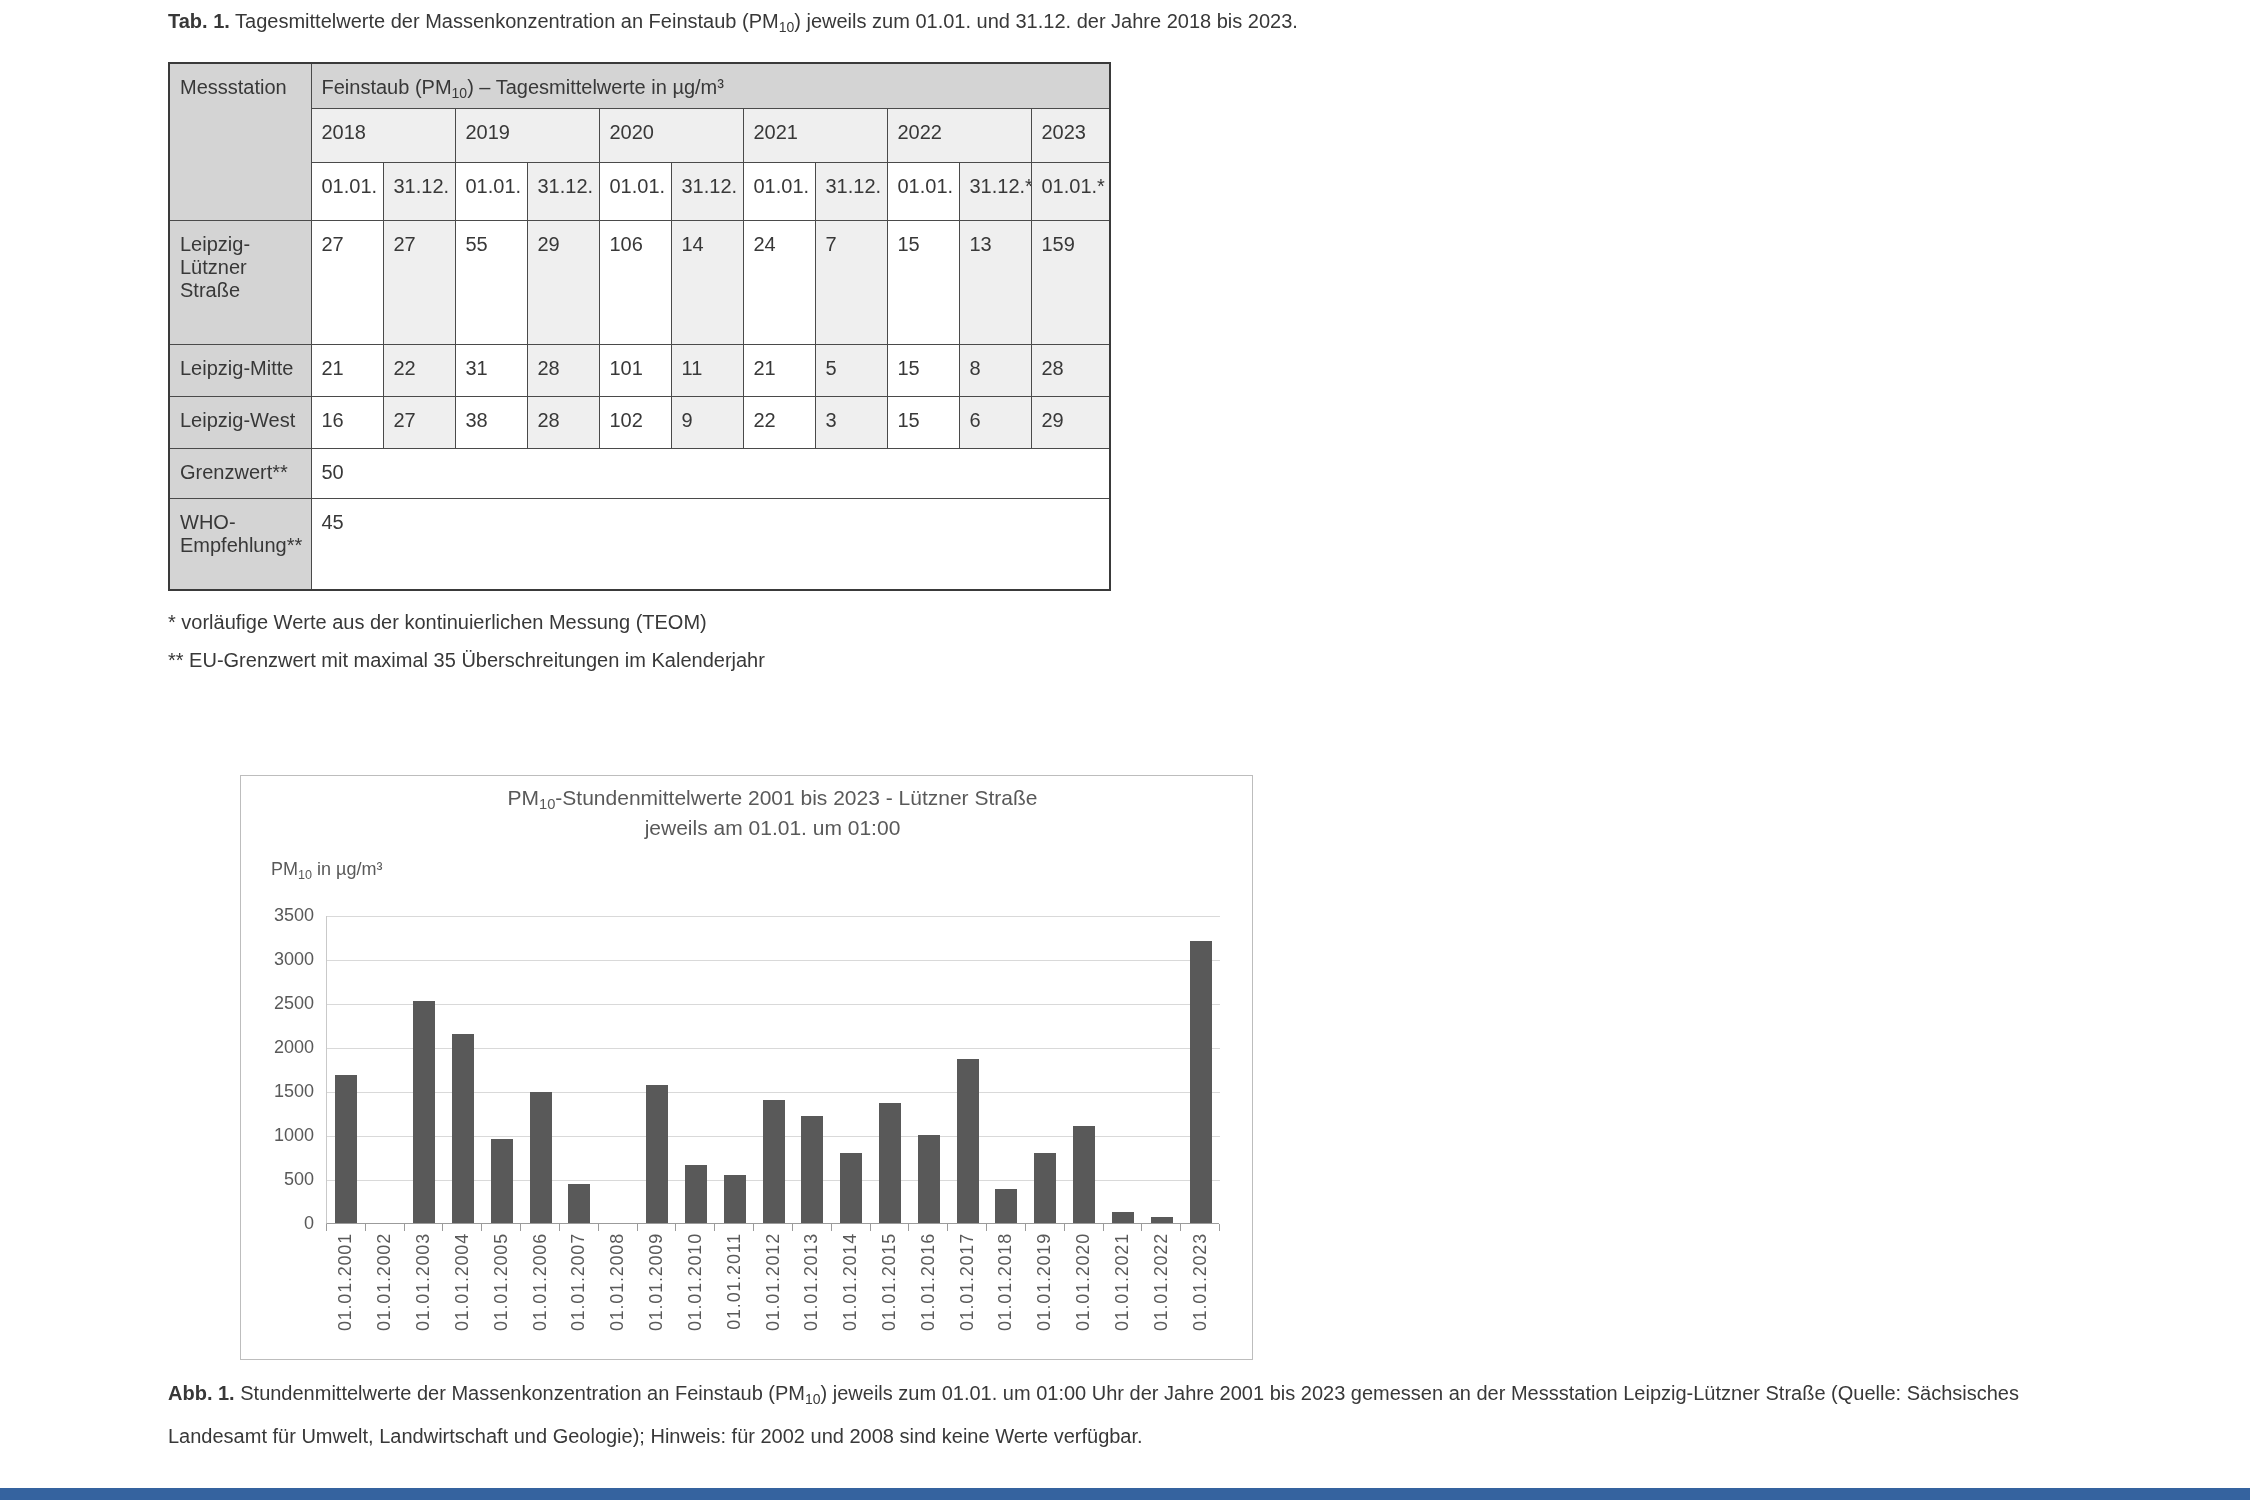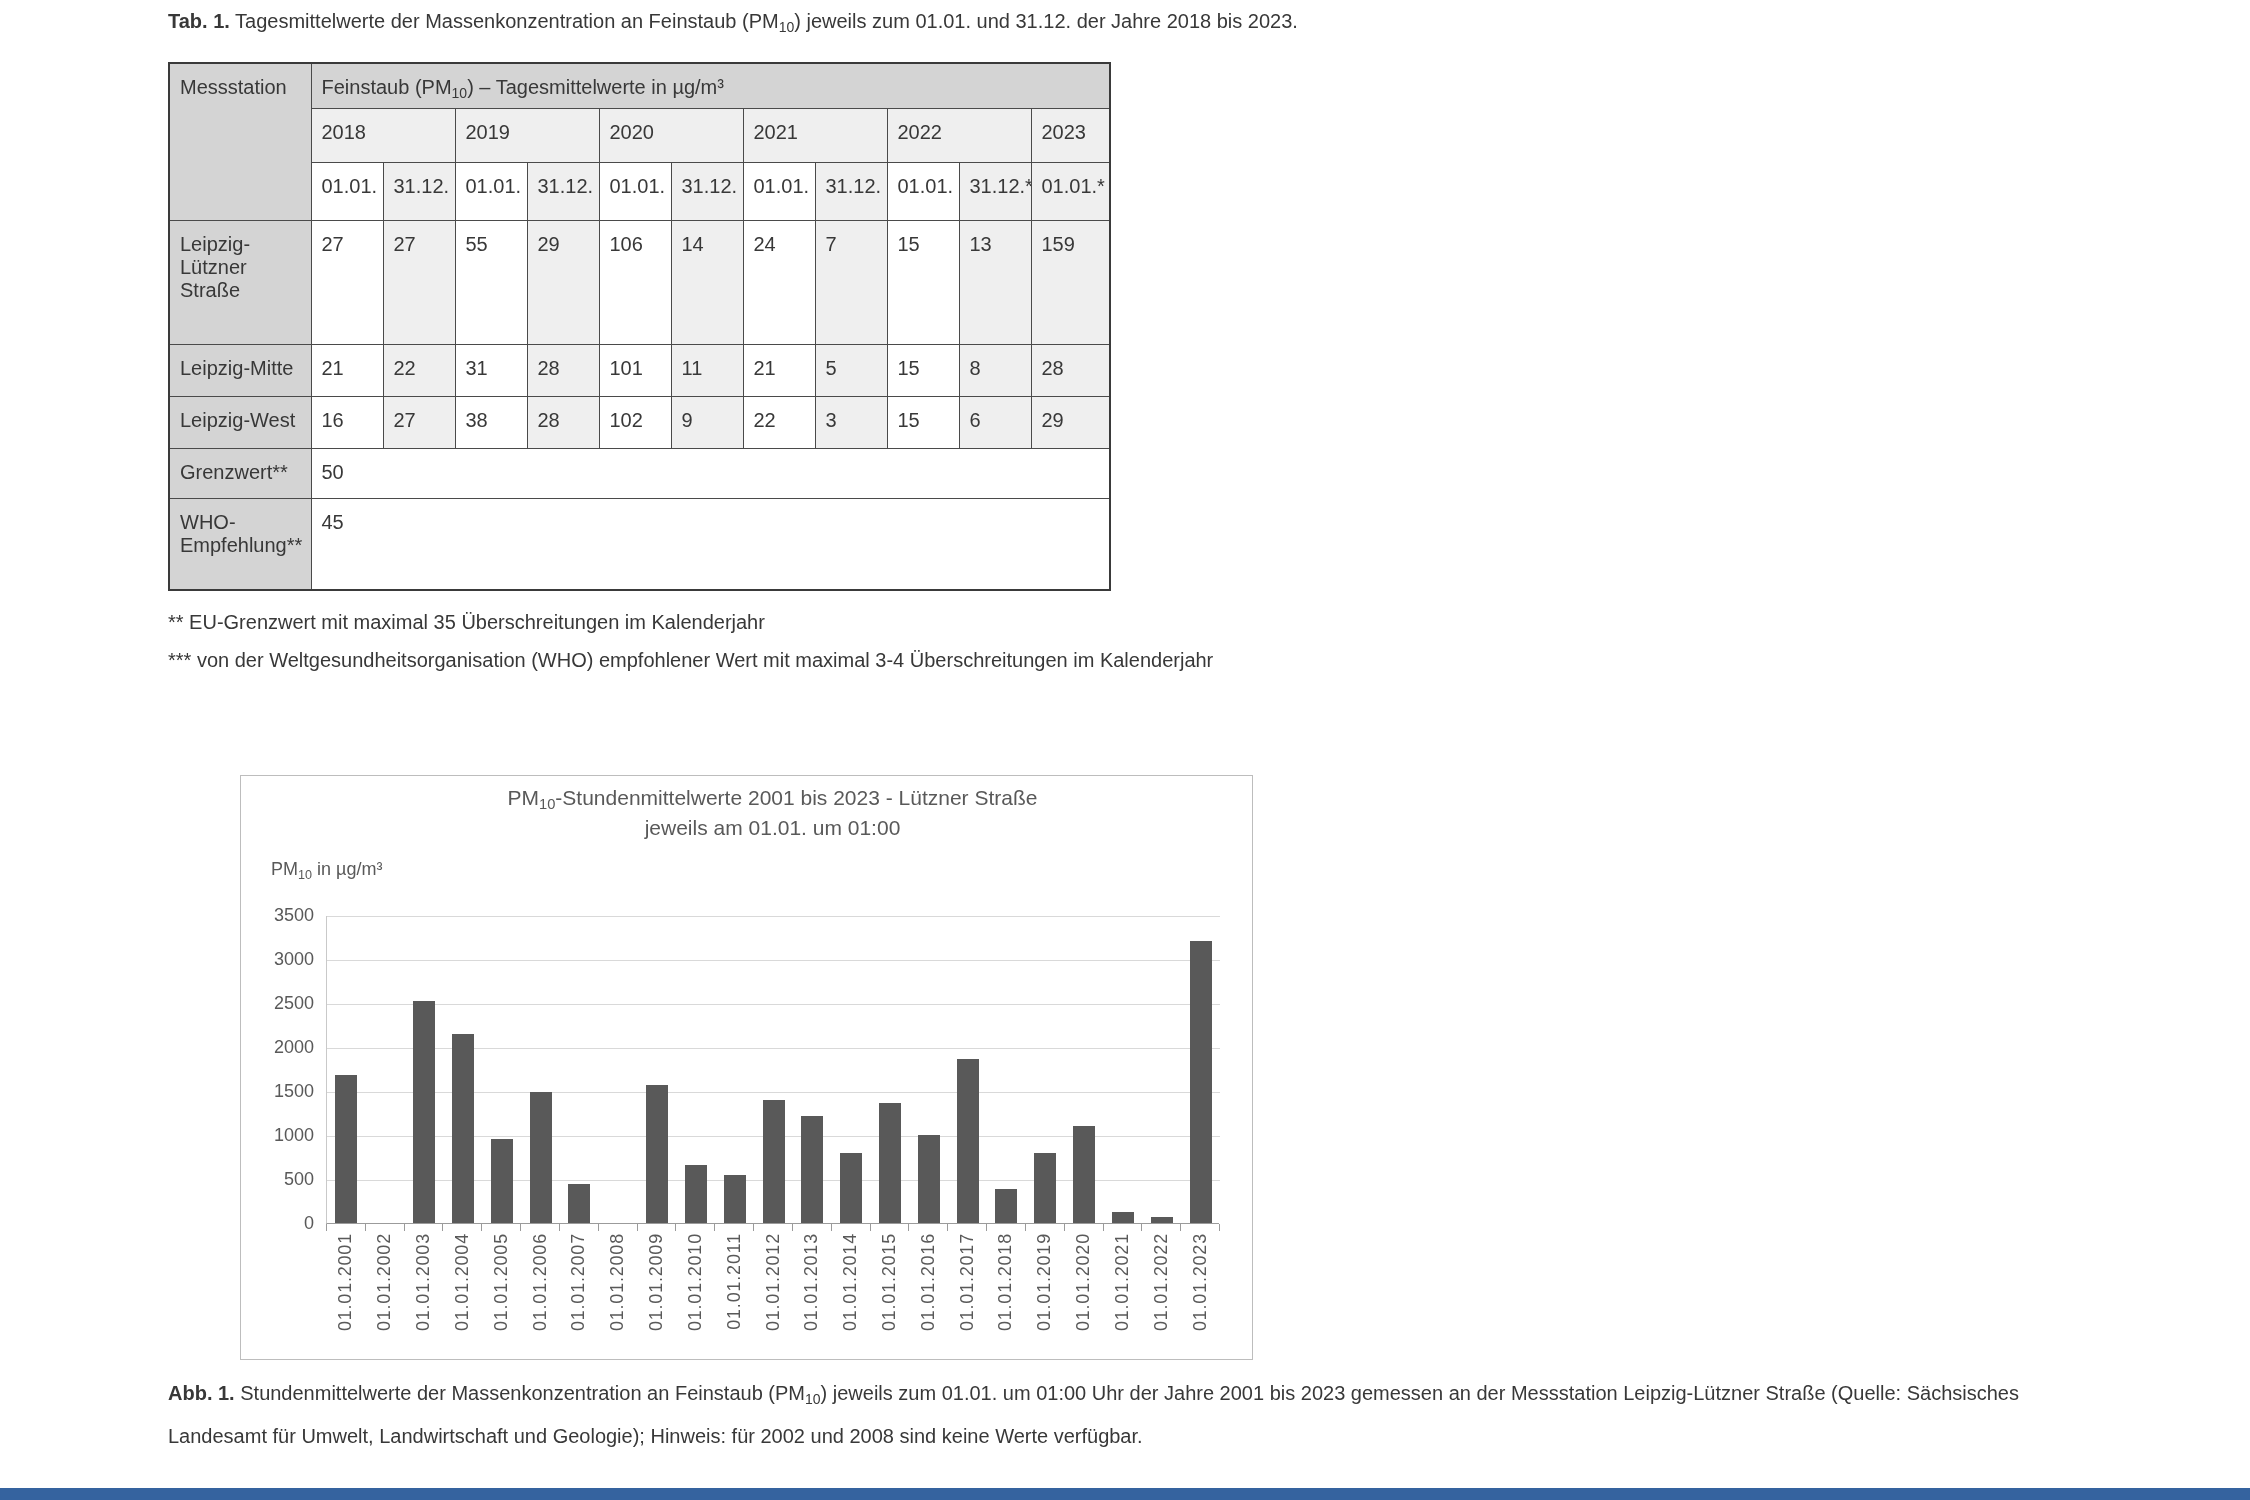--- a/index.html
+++ b/index.html
@@ -167,22 +167,22 @@
         <td class="limval" colspan="11">50</td>
       </tr>
       <tr class="lim-row1">
         <td class="stn bold">WHO-Empfehlung**</td>
         <td class="limval" colspan="11">45</td>
       </tr>
     </tbody>
 </table>
 
 <div class="footnotes" id="footnotes">
+    <div class="fnline">* vorläufige Werte aus der kontinuierlichen Messung (TEOM)</div>
     <div class="fnline">** EU-Grenzwert mit maximal 35 Überschreitungen im Kalenderjahr</div>
-    <div class="fnline">*** von der Weltgesundheitsorganisation (WHO) empfohlener Wert mit maximal 3-4 Überschreitungen im Kalenderjahr</div>
   </div>
 
 <div class="chart-box">
   <div class="chart-title"><span>PM</span><sub>10</sub><span>-Stundenmittelwerte 2001 bis 2023 - Lützner Straße</span></div>
   <div class="chart-title chart-title2">jeweils am 01.01. um 01:00</div>
   <div class="chart-ylab"><span>PM</span><sub>10</sub><span> in µg/m³</span></div>
   <div class="plot" id="plot">
       <div class="gridline" style="top: 264px;"></div>
       <div class="gridline" style="top: 220px;"></div>
       <div class="gridline" style="top: 176px;"></div>

